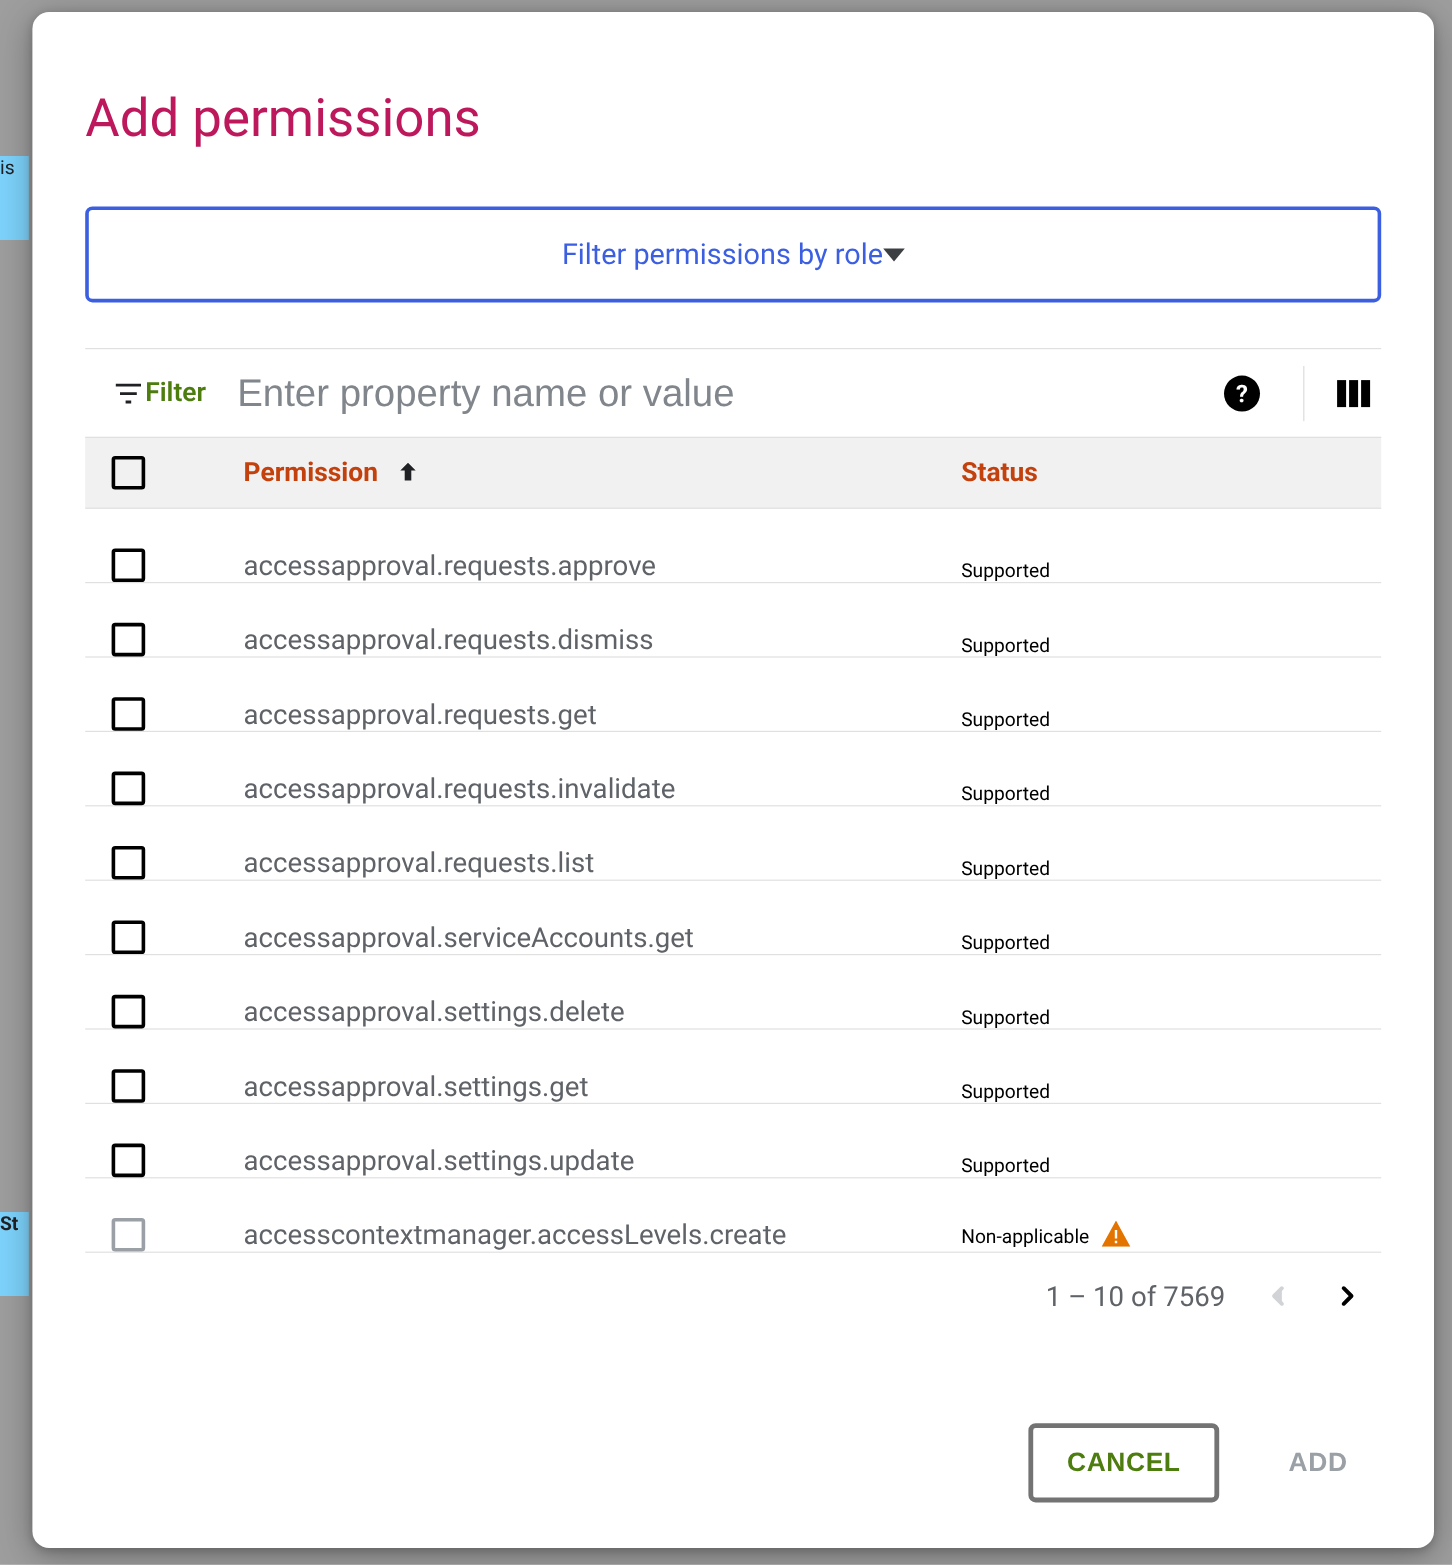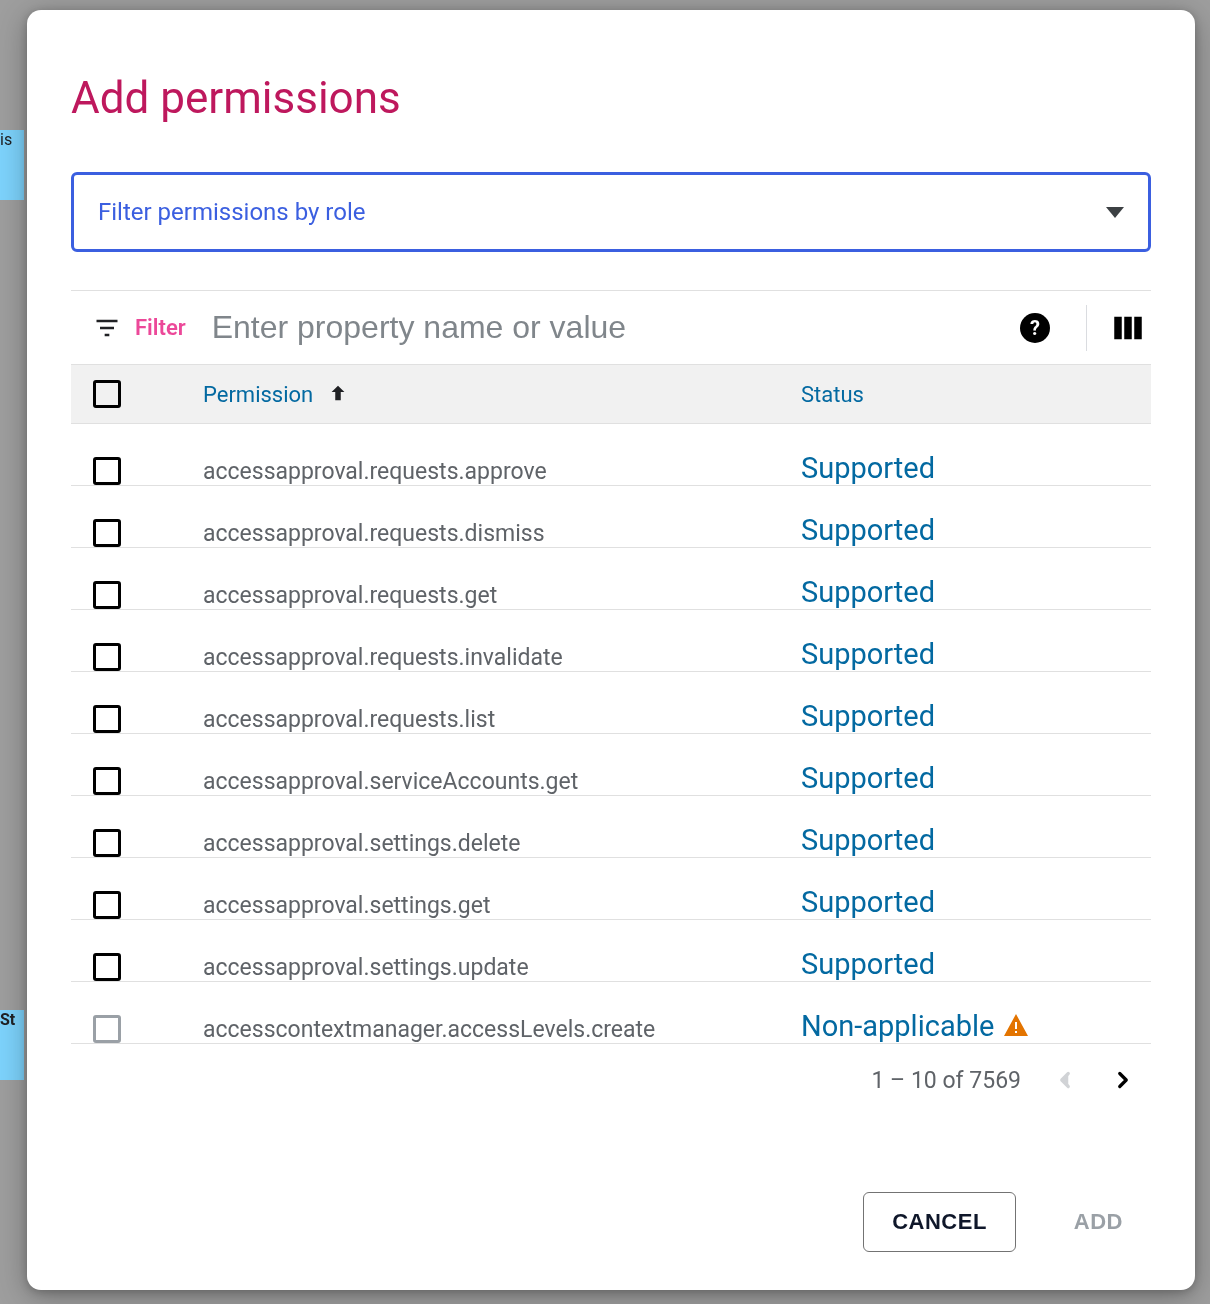--- a/index.html
+++ b/index.html
@@ -38,21 +38,21 @@
     margin: 24px 0 48px 0;
     letter-spacing: 0px;
   }
   .role-filter {
     border: 3px solid #3b5fe0;
     border-radius: 6px;
     height: 80px;
     display: flex;
     align-items: center;
     padding: 0 24px;
-    justify-content: space-between;
+    justify-content: center;
     margin-bottom: 38px;
     cursor: pointer;
   }
   .role-filter-label {
     color: #3b5fe0;
     font-size: 24px;
   }
   .caret-down {
     width: 0; height: 0;
     border-left: 9px solid transparent;
@@ -63,22 +63,21 @@
     display: flex;
     align-items: center;
     height: 74px;
     border-top: 1px solid #e0e0e0;
     padding: 0 8px 0 22px;
   }
   .filter-icon svg { display:block; }
   .filter-label {
     font-size: 22px;
     font-weight: 600;
-    color: #ec4899;
-    margin-left: 14px;
+    color: #4d7c0f;
   }
   .filter-input {
     flex: 1;
     border: none;
     outline: none;
     font-size: 32px;
     color: #5f6368;
     margin-left: 24px;
     background: transparent;
   }
@@ -109,40 +108,40 @@
     align-items: center;
     height: 60px;
     background: #f1f1f1;
     border-top: 1px solid #e0e0e0;
     border-bottom: 1px solid #e0e0e0;
     padding-left: 22px;
   }
   .col-check { width: 110px; display:flex; align-items:center; }
   .col-perm { flex: 1; font-size: 22px; }
   .col-status { width: 350px; font-size: 22px; }
-  .th { font-weight: 400; color: #0369a1; display:flex; gap:14px; }
+  .th { font-weight: 700; color: #c2410c; display:flex; gap:14px; }
   .sort-arrow svg { display:block; }
 
   .checkbox {
     width: 28px; height: 28px;
     border: 3px solid #000;
     border-radius: 3px;
     cursor: pointer;
   }
   .checkbox.disabled { border-color: #9aa0a6; }
 
   .trow {
     display: flex;
     align-items: flex-end;
     height: 62px;
     border-bottom: 1px solid #e0e0e0;
     padding-left: 22px;
   }
   .cell-perm { flex:1; font-size: 23px; color: #5f6368; }
-  .cell-status { width: 350px; font-size: 29px; color: #0369a1; display:flex; align-items:center; gap:10px; }
+  .cell-status { width: 350px; font-size: 16px; color: #000000; display:flex; align-items:center; gap:10px; }
 
   .pagination {
     display: flex;
     justify-content: flex-end;
     align-items: center;
     height: 60px;
     gap: 18px;
     padding-right: 8px;
     margin-top: 6px;
   }
@@ -162,22 +161,22 @@
     font-size: 22px;
     font-weight: 600;
     letter-spacing: .5px;
     padding: 16px 28px;
     border-radius: 6px;
     cursor: pointer;
     border:none;
     background:transparent;
   }
   .btn.cancel {
-    color: #0f172a;
-    border: 1px solid #737373;
+    color: #4d7c0f;
+    border: 4px solid #737373;
     background:#fff;
   }
   .btn.add {
     color: #9aa0a6;
     cursor: default;
   }
 </style>
 </head>
 <body>
 

